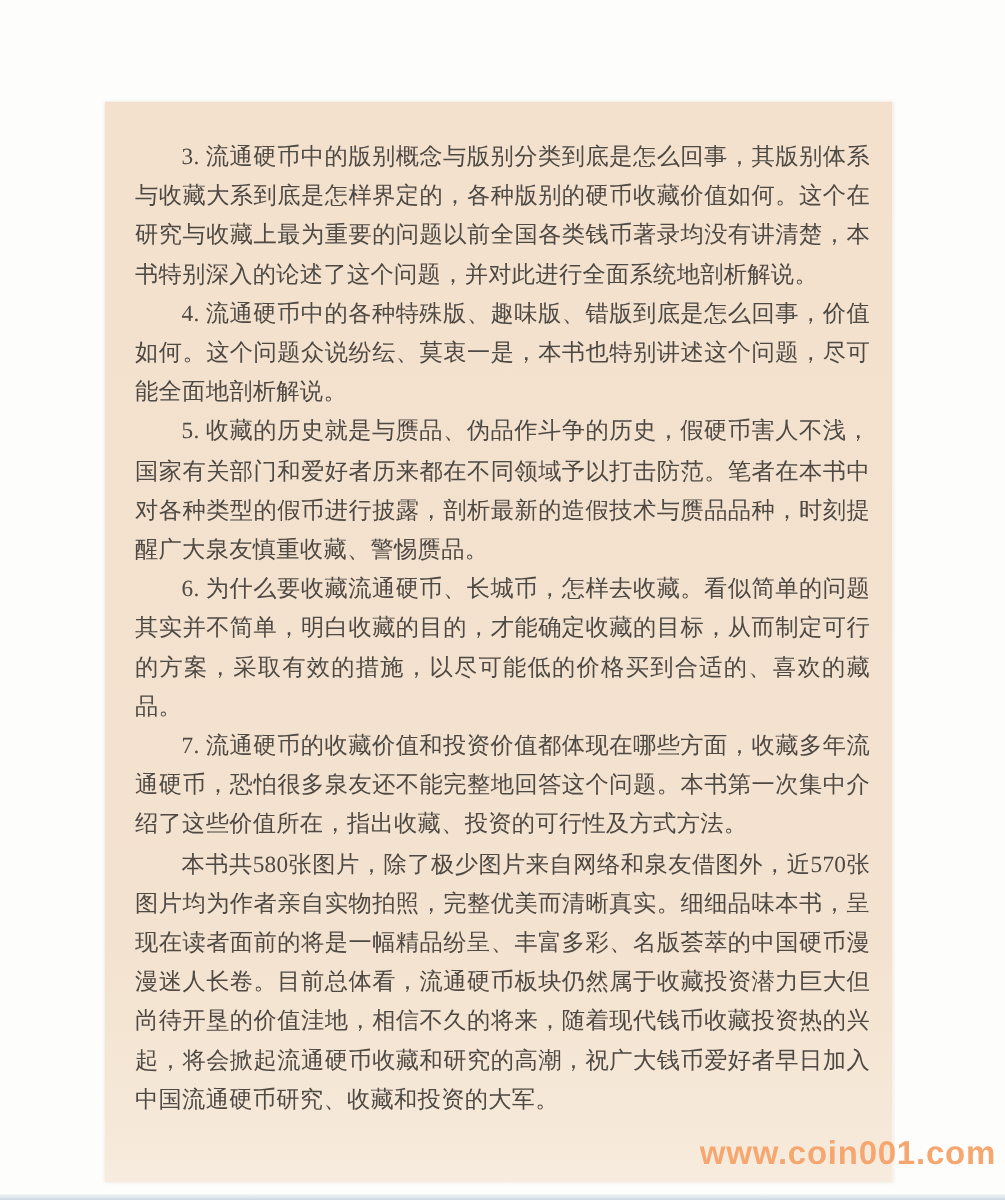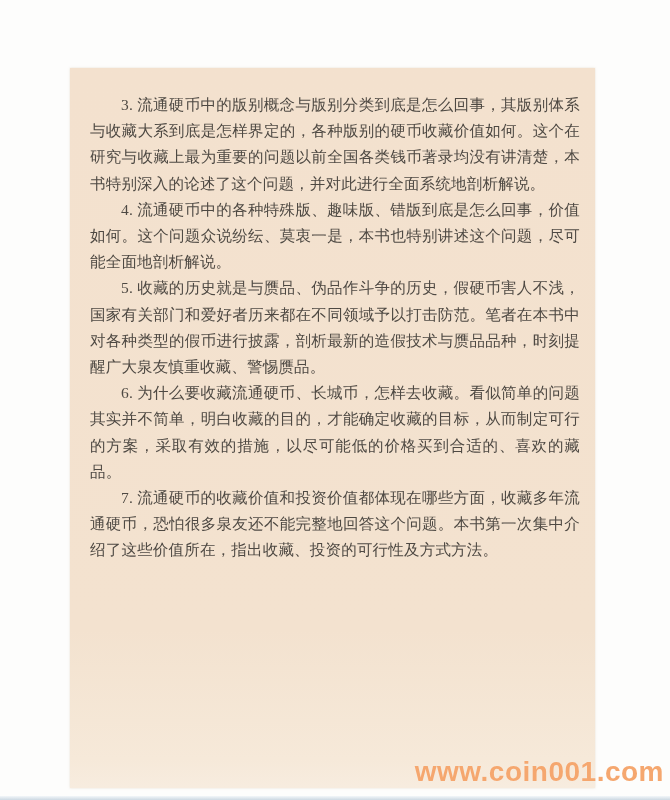--- a/index.html
+++ b/index.html
@@ -43,21 +43,21 @@
     margin: 0;
     padding: 0;
     text-indent: 2em;
   }
   .watermark {
     position: absolute;
     right: 6px;
     top: 756px;
     font-family: "Liberation Sans", sans-serif;
     font-weight: bold;
-    font-size: 28px;
+    font-size: 22px;
     letter-spacing: 0.5px;
     color: #f5a76f;
     text-shadow: 0 0 1px rgba(255, 255, 255, 0.5);
   }
   .bottom-edge {
     position: absolute;
     left: 0;
     right: 0;
     bottom: 0;
     height: 4px;
@@ -69,20 +69,21 @@
 
 <div class="canvas">
 
   <div class="book-page">
     <div class="text-block">
       <p>3. 流通硬币中的版别概念与版别分类到底是怎么回事，其版别体系与收藏大系到底是怎样界定的，各种版别的硬币收藏价值如何。这个在研究与收藏上最为重要的问题以前全国各类钱币著录均没有讲清楚，本书特别深入的论述了这个问题，并对此进行全面系统地剖析解说。</p>
       <p>4. 流通硬币中的各种特殊版、趣味版、错版到底是怎么回事，价值如何。这个问题众说纷纭、莫衷一是，本书也特别讲述这个问题，尽可能全面地剖析解说。</p>
       <p>5. 收藏的历史就是与赝品、伪品作斗争的历史，假硬币害人不浅，国家有关部门和爱好者历来都在不同领域予以打击防范。笔者在本书中对各种类型的假币进行披露，剖析最新的造假技术与赝品品种，时刻提醒广大泉友慎重收藏、警惕赝品。</p>
       <p>6. 为什么要收藏流通硬币、长城币，怎样去收藏。看似简单的问题其实并不简单，明白收藏的目的，才能确定收藏的目标，从而制定可行的方案，采取有效的措施，以尽可能低的价格买到合适的、喜欢的藏品。</p>
       <p>7. 流通硬币的收藏价值和投资价值都体现在哪些方面，收藏多年流通硬币，恐怕很多泉友还不能完整地回答这个问题。本书第一次集中介绍了这些价值所在，指出收藏、投资的可行性及方式方法。</p>
+      <p>本书共580张图片，除了极少图片来自网络和泉友借图外，近570张图片均为作者亲自实物拍照，完整优美而清晰真实。细细品味本书，呈现在读者面前的将是一幅精品纷呈、丰富多彩、名版荟萃的中国硬币漫漫迷人长卷。目前总体看，流通硬币板块仍然属于收藏投资潜力巨大但尚待开垦的价值洼地，相信不久的将来，随着现代钱币收藏投资热的兴起，将会掀起流通硬币收藏和研究的高潮，祝广大钱币爱好者早日加入中国流通硬币研究、收藏和投资的大军。</p>
     </div>
   </div>
 
   <div class="watermark">www.coin001.com</div>
 
   <div class="bottom-edge"></div>
 
 </div>
 
 </body></html>

